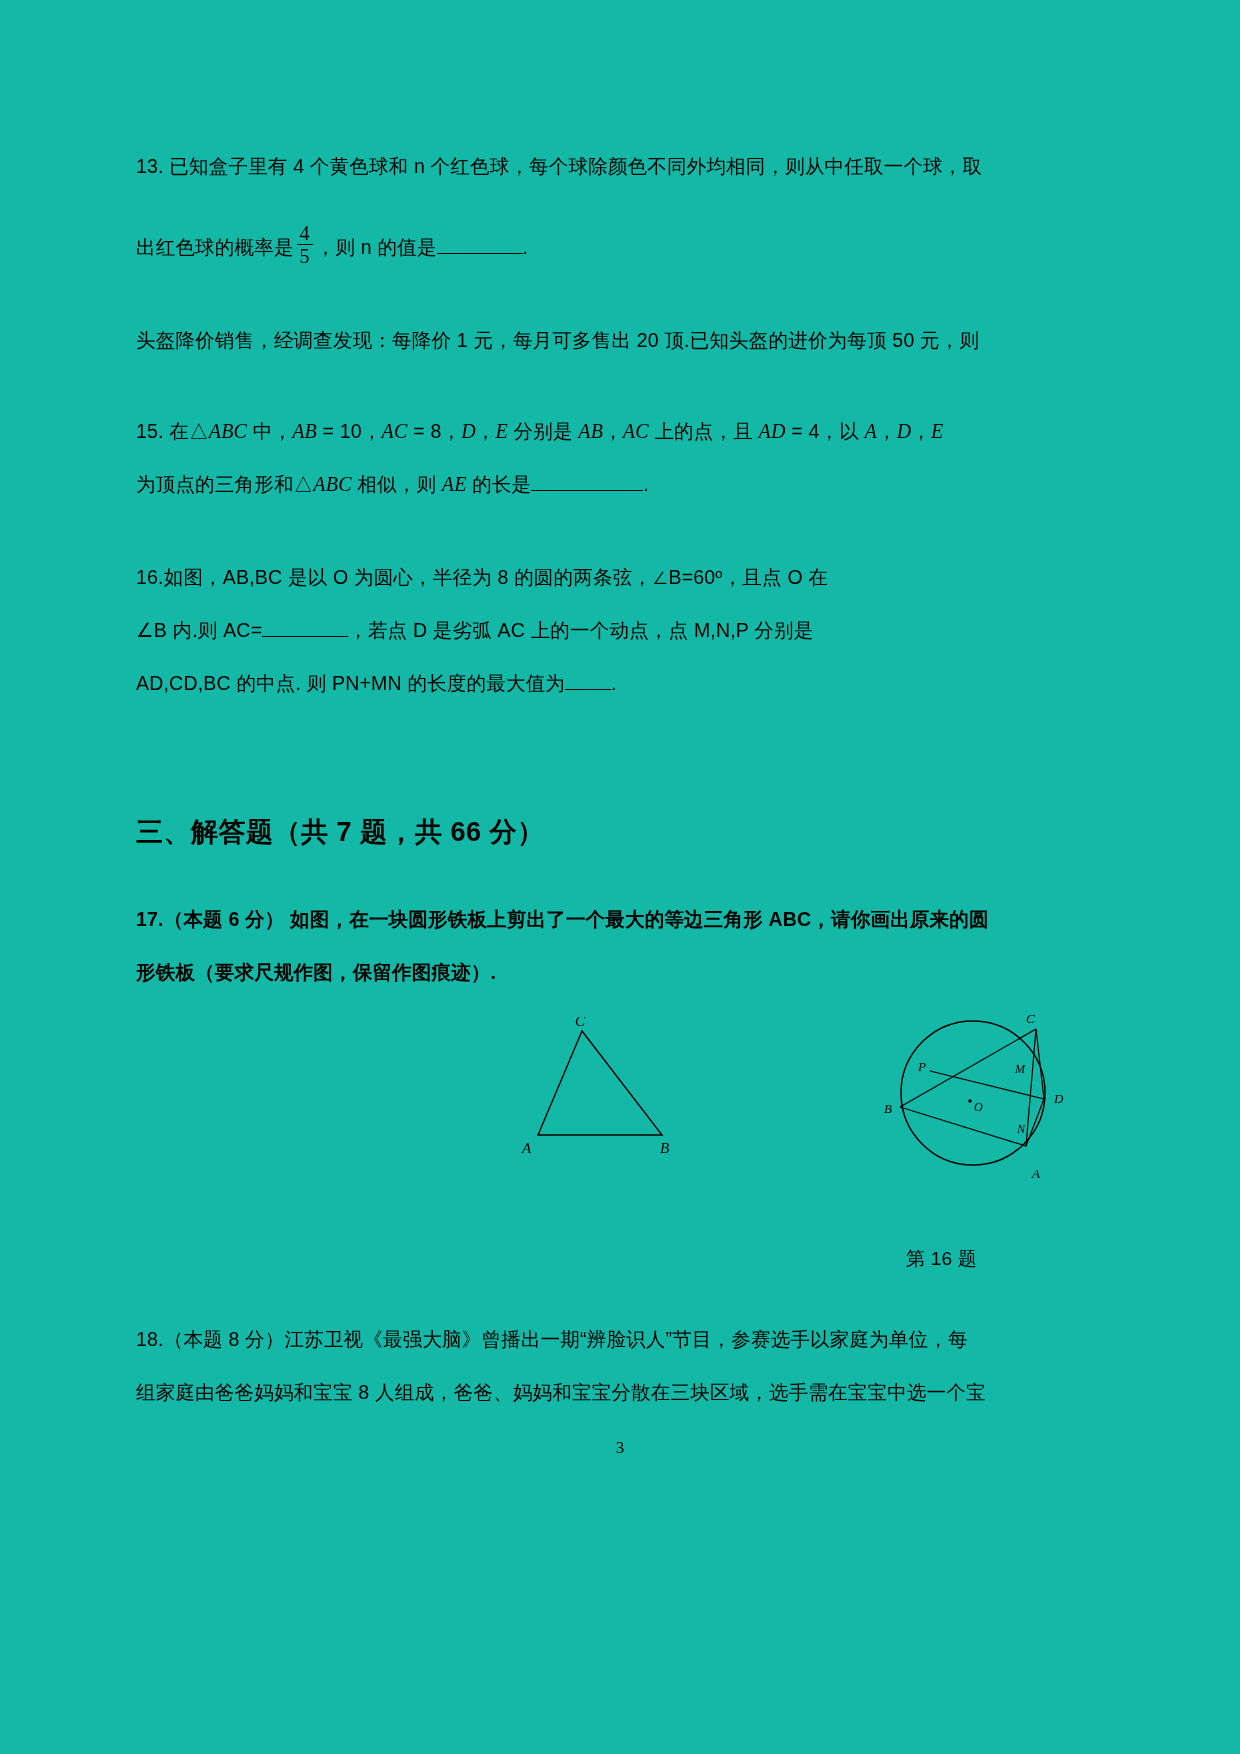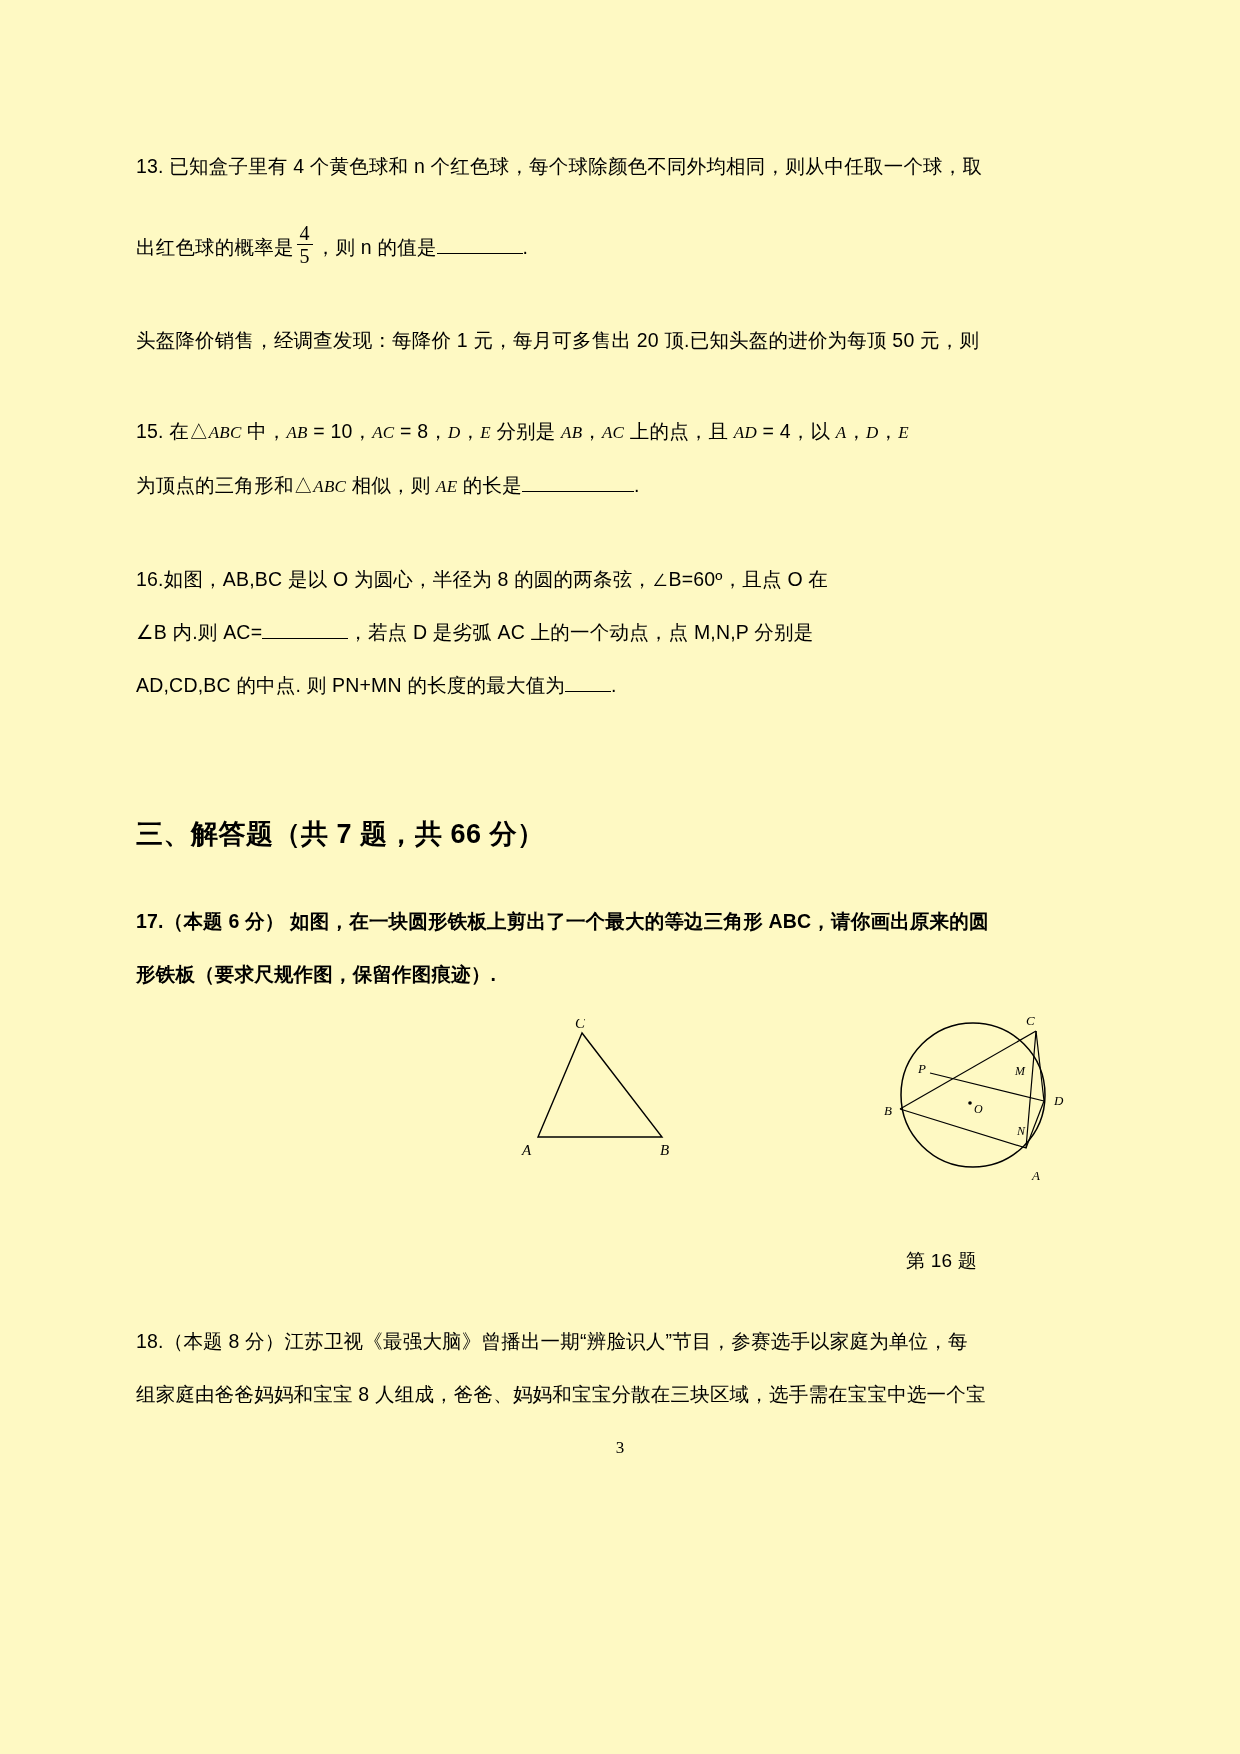--- a/index.html
+++ b/index.html
@@ -13,21 +13,21 @@
     position: relative;
     font-family: "Liberation Sans", sans-serif;
     color: #000000;
     overflow: hidden;
   }
   .page {
     position: absolute;
     left: 0; top: 0;
     width: 1240px;
     height: 1754px;
-    background: #fef9c3;
+    background: #14b8a6;
   }
   .content {
     position: absolute;
     left: 136px;
     top: 140px;
     width: 968px;
   }
   .q {
     font-size: 19.5px;
     line-height: 53px;
@@ -44,21 +44,21 @@
     display: inline-block;
     border-bottom: 1.3px solid #000;
     vertical-align: baseline;
   }
   .b-md { width: 86px; }
   .b-lg { width: 112px; }
   .b-xs { width: 46px; }
   .ital {
     font-style: italic;
     font-family: "Liberation Serif", serif;
-    font-size: 17px;
+    font-size: 20px;
   }
   .frac {
     display: inline-block;
     vertical-align: -0.55em;
     text-align: center;
     font-family: "Liberation Serif", serif;
     font-size: 20px;
     line-height: 1.0;
     margin: 0 3px;
     position: relative;

